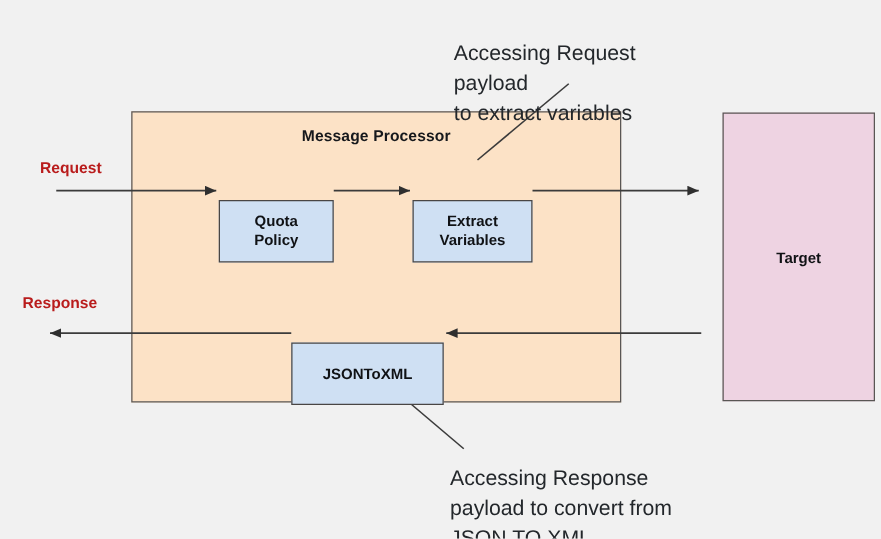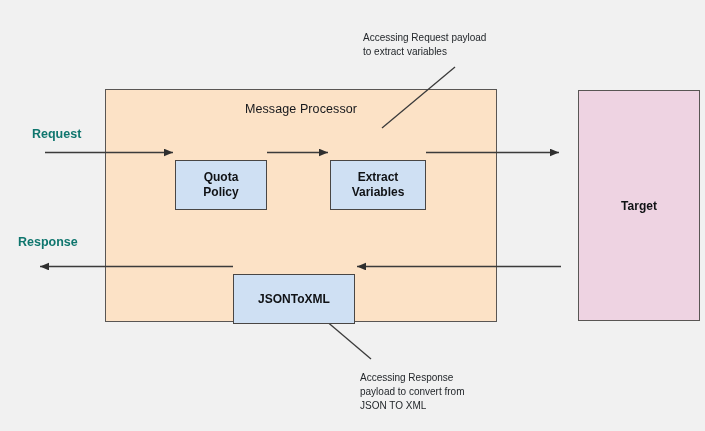--- a/index.html
+++ b/index.html
@@ -27,21 +27,21 @@
     border: 1.6px solid #595654;
     box-sizing: border-box;
   }
   .mp-title {
     position: absolute;
     left: 105px;
     top: 102px;
     width: 392px;
     text-align: center;
     font-size: 12.5px;
-    font-weight: normal;
+    font-weight: bold;
     color: #16181c;
     letter-spacing: .1px;
   }
 
   
   .policy-box {
     position: absolute;
     background: #cfe0f3;
     border: 1.6px solid #494644;
     box-sizing: border-box;
@@ -76,30 +76,30 @@
     font-weight: bold;
     color: #101215;
     margin-left: 17px;
   }
 
   
   .edge-label {
     position: absolute;
     font-size: 12.5px;
     font-weight: bold;
-    color: #0f766e;
+    color: #b91c1c;
     white-space: nowrap;
   }
   #request-label  { left: 32px;  top: 127px; }
   #response-label { left: 18px;  top: 235px; }
 
   
   .annotation {
     position: absolute;
-    font-size: 10px;
+    font-size: 17px;
     color: #23272b;
     line-height: 1.42;
     white-space: pre-line;
   }
   #annotation-top    { left: 363px; top: 31px;  width: 200px; }
   #annotation-bottom { left: 360px; top: 371px; width: 200px; }
 
   
   #wires {
     position: absolute;

